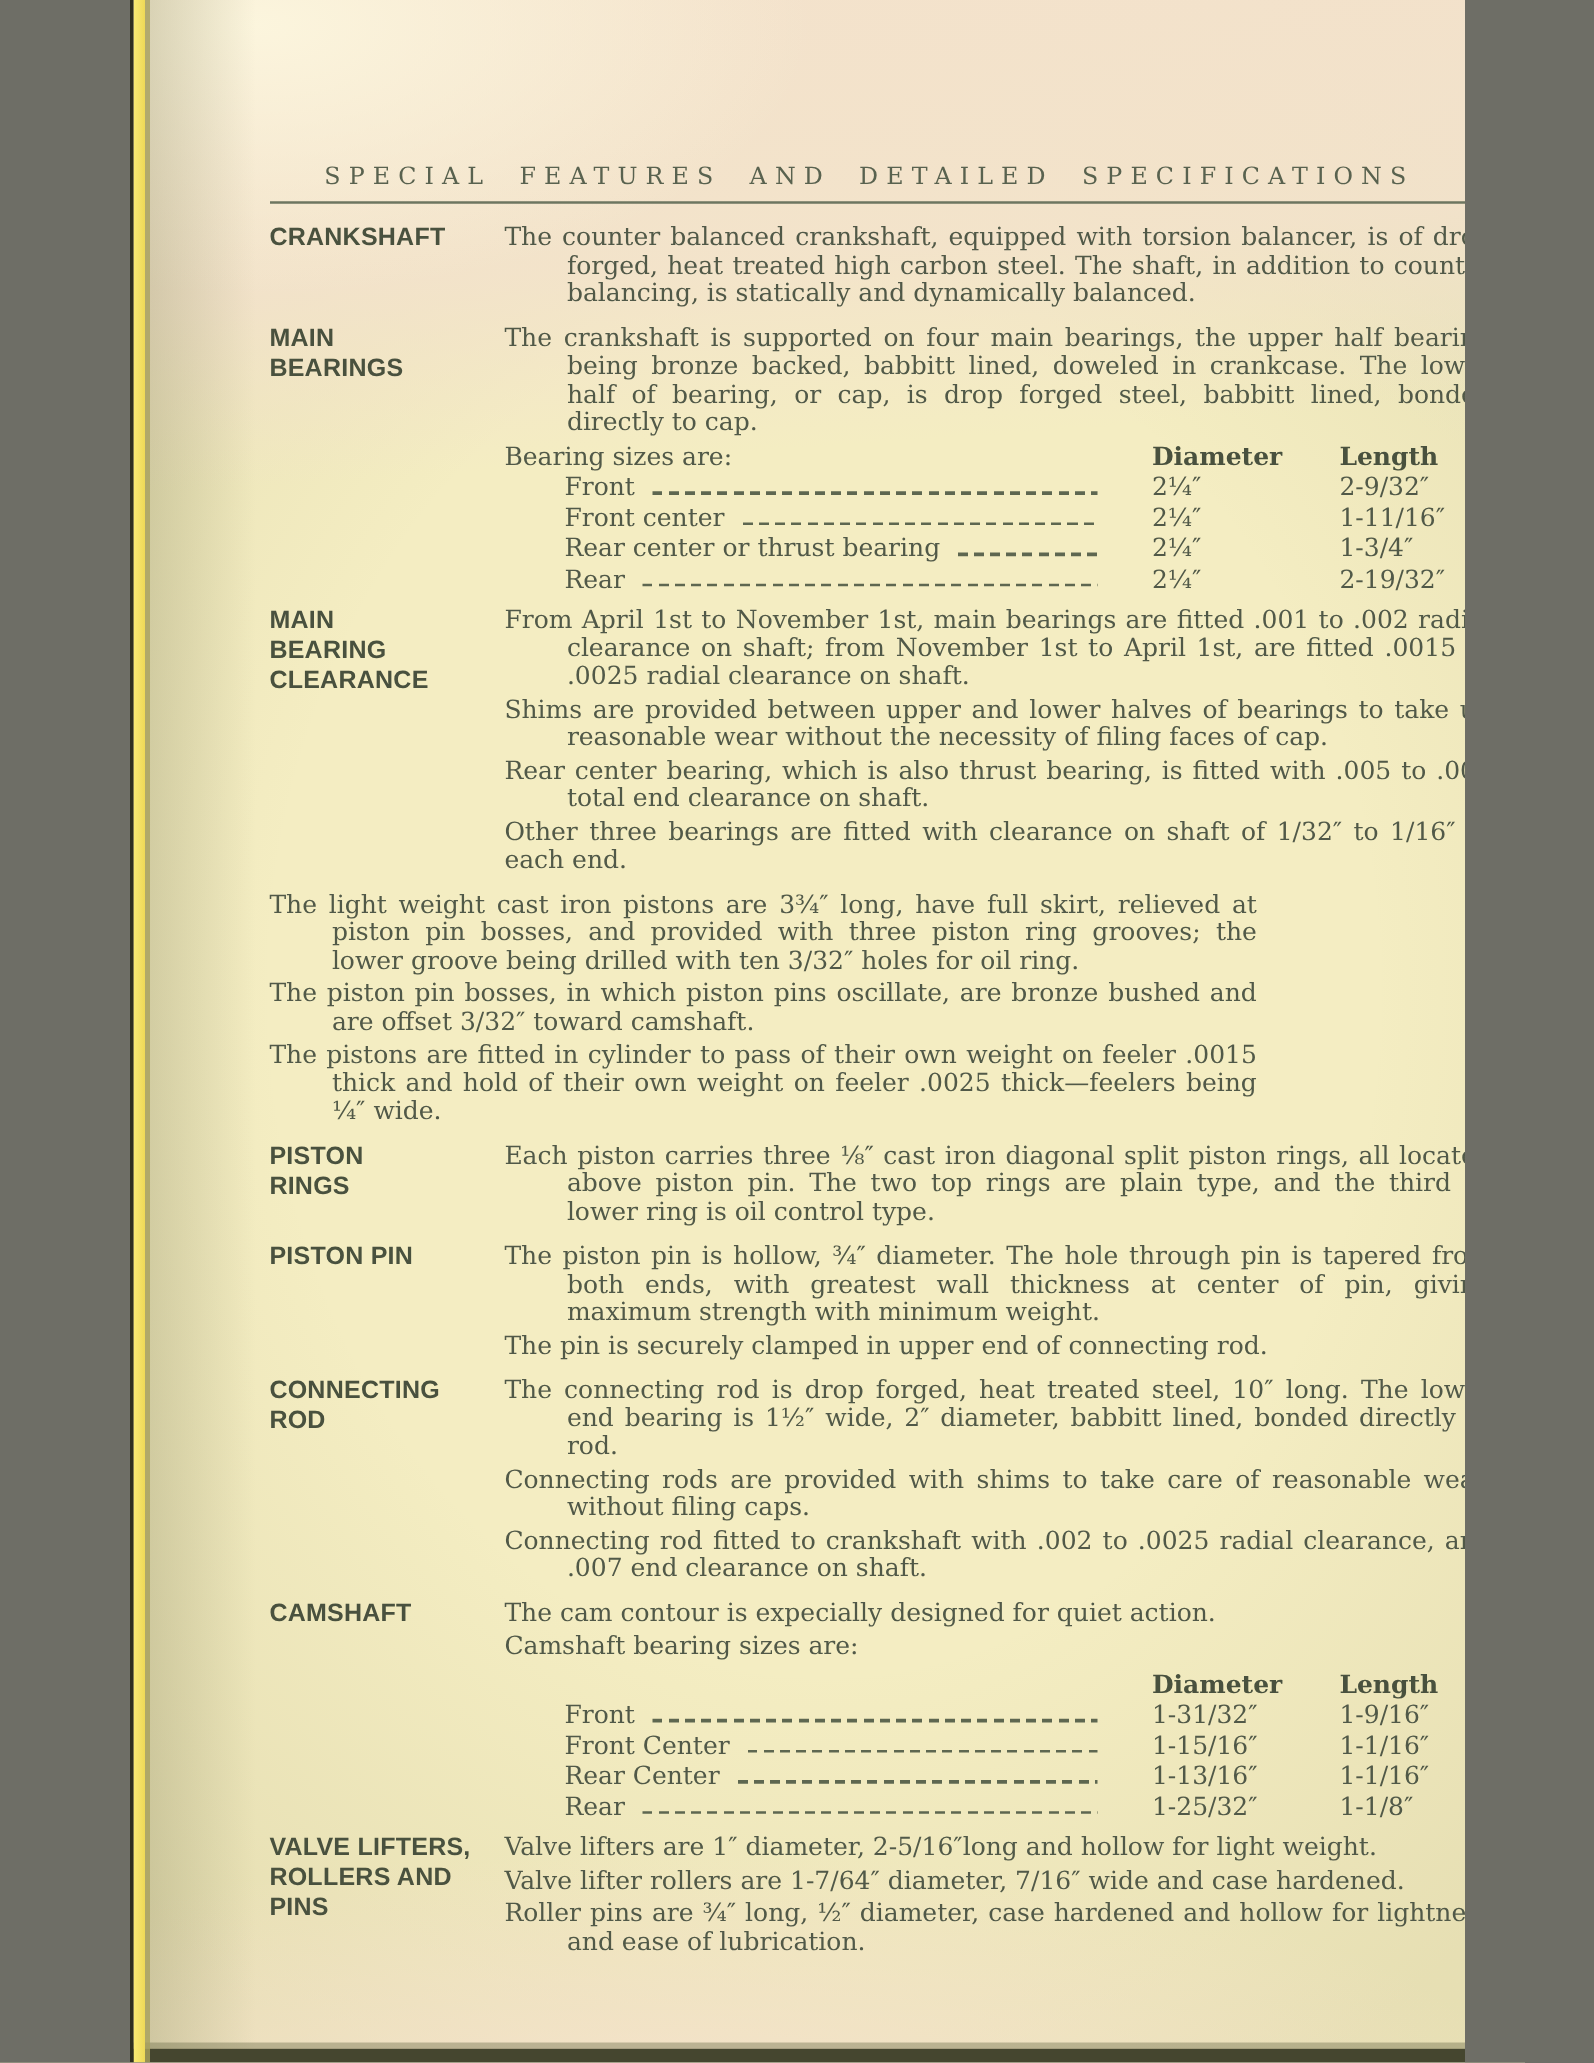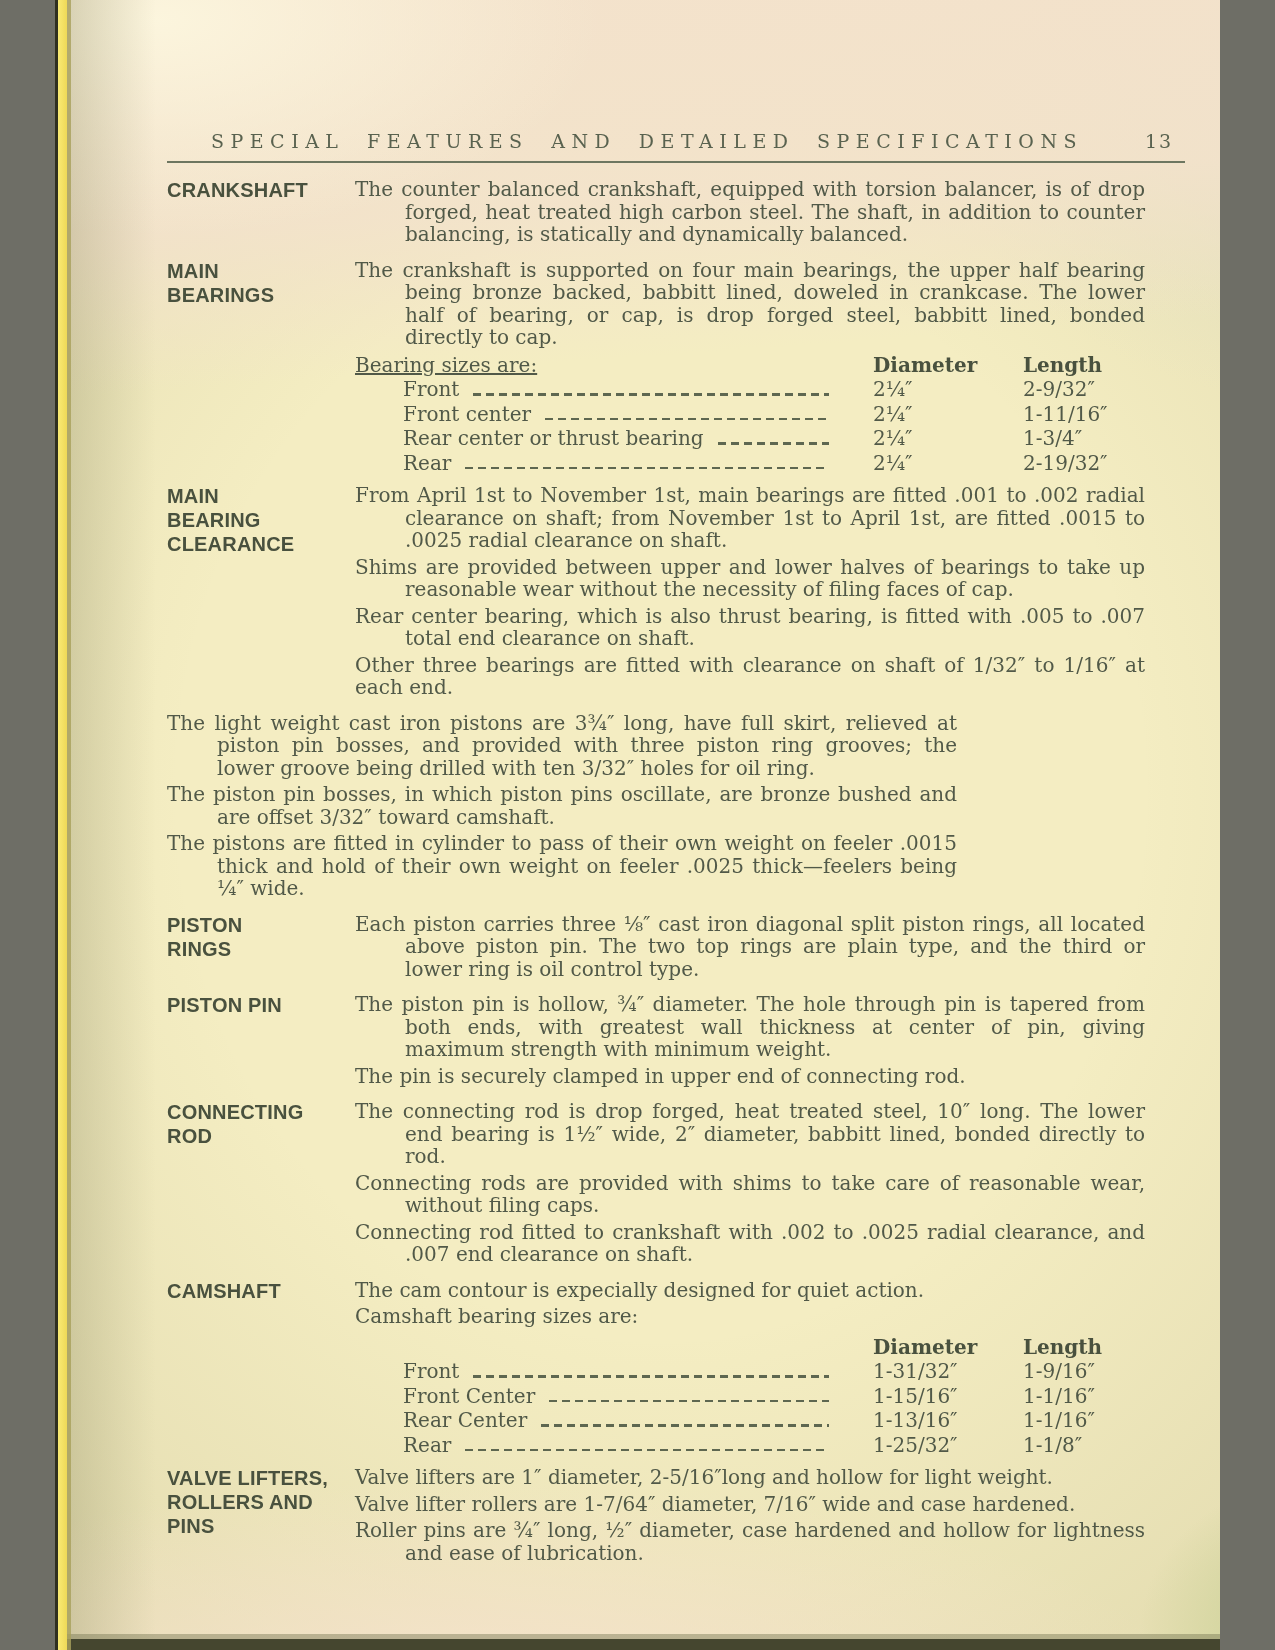--- a/index.html
+++ b/index.html
@@ -1,17 +1,17 @@
 <!DOCTYPE html>
 <html><head>
 <meta charset="utf-8">
 <style>
   html,body{margin:0;padding:0;background:#6e6e66;}
   .page{
-    position:relative;width:1165px;height:1650px;overflow:hidden;margin:0 auto;
+    position:relative;width:1068px;height:1650px;overflow:hidden;margin:0 auto;
     background-color:#f4edc2;
     background-image:
       radial-gradient(ellipse 620px 300px at 100px 20px, rgba(252,246,222,0.95), rgba(252,246,222,0) 72%),
       linear-gradient(176deg, rgba(244,226,205,0.95) 0%, rgba(243,226,204,0.85) 14%, rgba(243,226,204,0) 23%),
       radial-gradient(ellipse 520px 360px at 1270px 150px, rgba(228,224,197,0.85), rgba(228,224,197,0) 70%),
       radial-gradient(ellipse 950px 280px at 420px 1690px, rgba(247,226,208,0.85), rgba(247,226,208,0) 75%),
       radial-gradient(ellipse 300px 240px at 1280px 1630px, rgba(190,202,138,0.95), rgba(190,202,138,0) 65%),
       radial-gradient(ellipse 75% 60% at 52% 48%, rgba(0,0,0,0) 55%, rgba(148,138,88,0.14) 100%);
     font-family:"DejaVu Serif",serif;
   }
@@ -34,21 +34,21 @@
   .section.first{margin-top:15px;}
   .sec-label{width:188px;flex:0 0 188px;font-family:"Liberation Sans",sans-serif;font-weight:bold;
              font-size:20px;line-height:24px;color:#49513e;white-space:pre-line;letter-spacing:0.2px;padding-top:0px;}
   .sec-body{flex:1;max-width:790px;}
   .sec-body p{margin:0 0 4px;text-align:justify;line-height:22.5px;padding-left:50px;text-indent:-50px;}
   .sec-body p.no-hang{padding-left:0;text-indent:0;}
   .sec-body p.intro{margin-bottom:2px;}
 
   .spec-table{margin-top:1px;}
   .trow{display:flex;line-height:24.5px;align-items:baseline;}
-  .tintro{white-space:nowrap;text-decoration:underline;}
+  .tintro{white-space:nowrap;}
   .tlabel{padding-left:48px;white-space:nowrap;text-align:center;}
   .leader{flex:1;height:2.5px;margin:0 44px 6px 14px;align-self:flex-end;
           background:repeating-linear-gradient(90deg,#5e6750 0 8px,transparent 8px 13px);}
   .spacer{flex:1;}
   .col-d{width:150px;flex:0 0 150px;}
   .col-l{width:122px;flex:0 0 122px;}
   .thead{font-weight:bold;color:#49513e;}
   .theadrow{margin-top:7px;}
 </style>
 </head>

